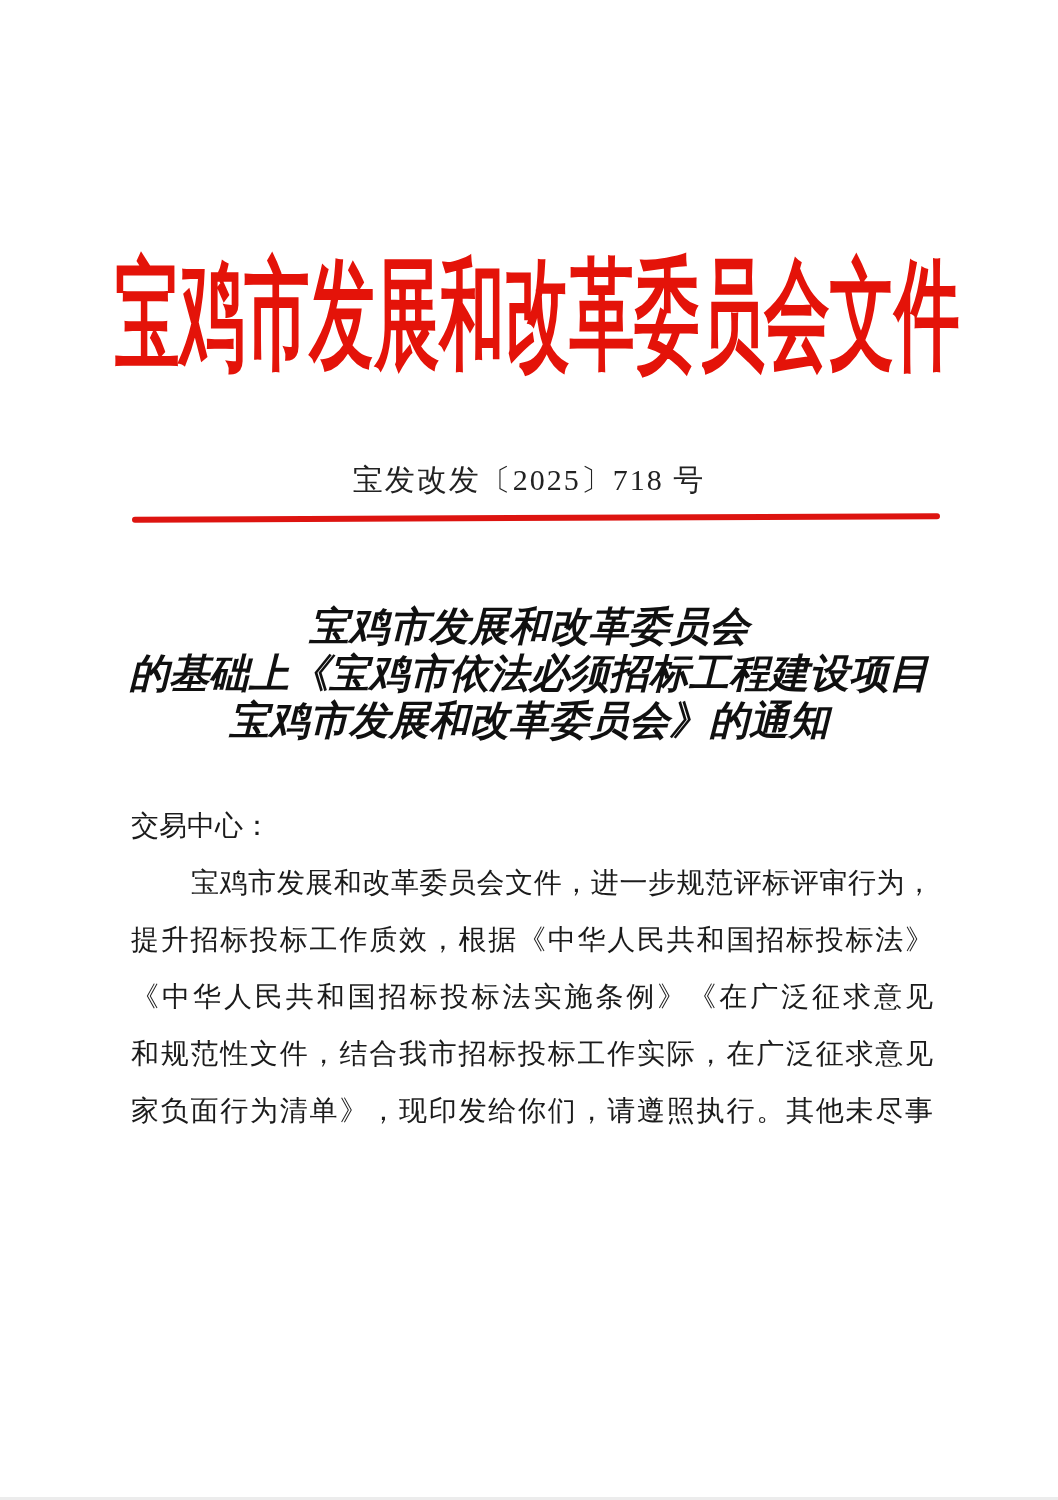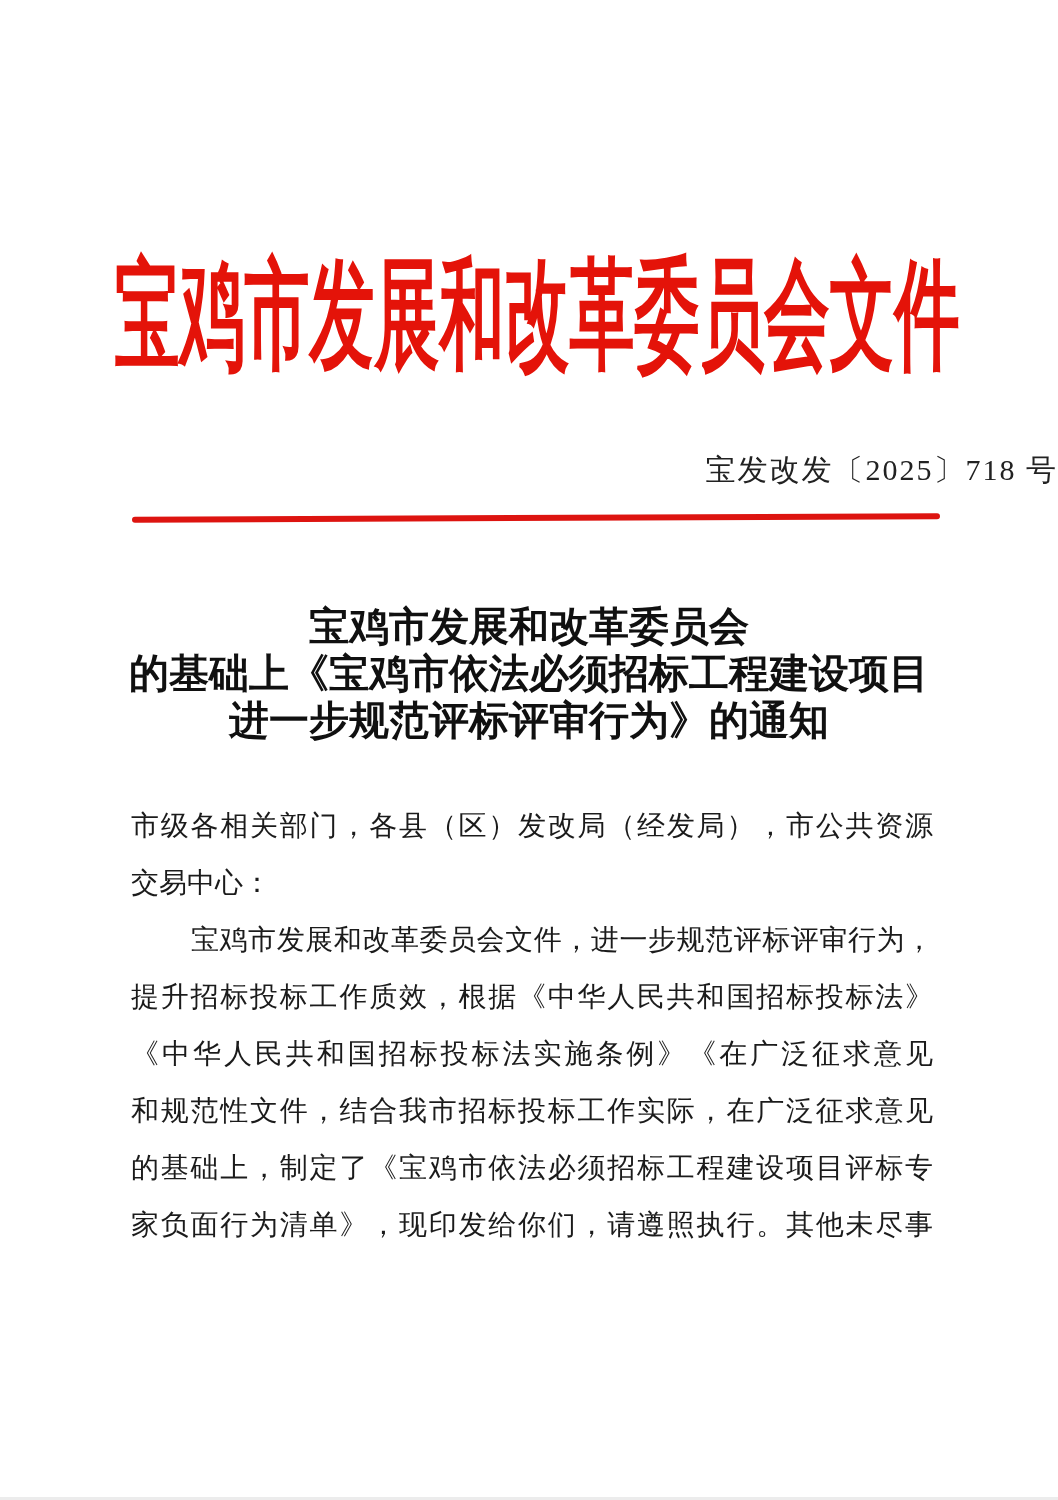--- a/index.html
+++ b/index.html
@@ -33,24 +33,24 @@
     color: #e41309;
     white-space: nowrap;
     transform: scaleY(1.85);
     transform-origin: center;
     letter-spacing: 0;
   }
 
   
   .doc-number {
     position: absolute;
-    top: 450px;
+    top: 460px;
     left: 0;
     width: 100%;
-    text-align: right;
+    text-align: center;
     font-size: 30px;
     letter-spacing: 2px;
     color: #222222;
     white-space: nowrap;
   }
 
   
   .red-rule {
     position: absolute;
     top: 515px;
@@ -69,21 +69,21 @@
     left: 0;
     width: 100%;
     margin: 0;
     text-align: center;
     font-size: 40px;
     line-height: 47px;
     font-weight: 700;
     color: #101010;
     letter-spacing: 0;
   }
-  .t-line { display: block; white-space: nowrap; }
+  .t-line { display: block; white-space: nowrap; font-style: italic; }
 
   
   .body-text {
     position: absolute;
     top: 797px;
     left: 131px;
     width: 802px;
     font-size: 28px;
     color: #1b1b1b;
   }
@@ -121,29 +121,27 @@
     <span class="letterhead-text">宝鸡市发展和改革委员会文件</span>
   </div>
 
   <div class="doc-number">宝发改发〔2025〕718 号</div>
 
   <div class="red-rule"></div>
 
   <h1 class="notice-title">
     <span class="t-line">宝鸡市发展和改革委员会</span>
     <span class="t-line">的基础上《宝鸡市依法必须招标工程建设项目</span>
-    <span class="t-line">进一步规范评标评审行为》的通知</span>
+    <span class="t-line">宝鸡市发展和改革委员会》的通知</span>
   </h1>
 
   <div class="body-text">
-    <p class="b-line fill">市级各相关部门，各县（区）发改局（经发局），市公共资源</p>
     <p class="b-line">交易中心：</p>
     <p class="b-line fill indent">宝鸡市发展和改革委员会文件，进一步规范评标评审行为，</p>
     <p class="b-line fill">提升招标投标工作质效，根据《中华人民共和国招标投标法》</p>
     <p class="b-line fill">《中华人民共和国招标投标法实施条例》《在广泛征求意见</p>
     <p class="b-line fill">和规范性文件，结合我市招标投标工作实际，在广泛征求意见</p>
-    <p class="b-line fill">的基础上，制定了《宝鸡市依法必须招标工程建设项目评标专</p>
     <p class="b-line fill">家负面行为清单》，现印发给你们，请遵照执行。其他未尽事</p>
   </div>
 
   <div class="scan-edge"></div>
 
 </div>
 
 </body></html>

